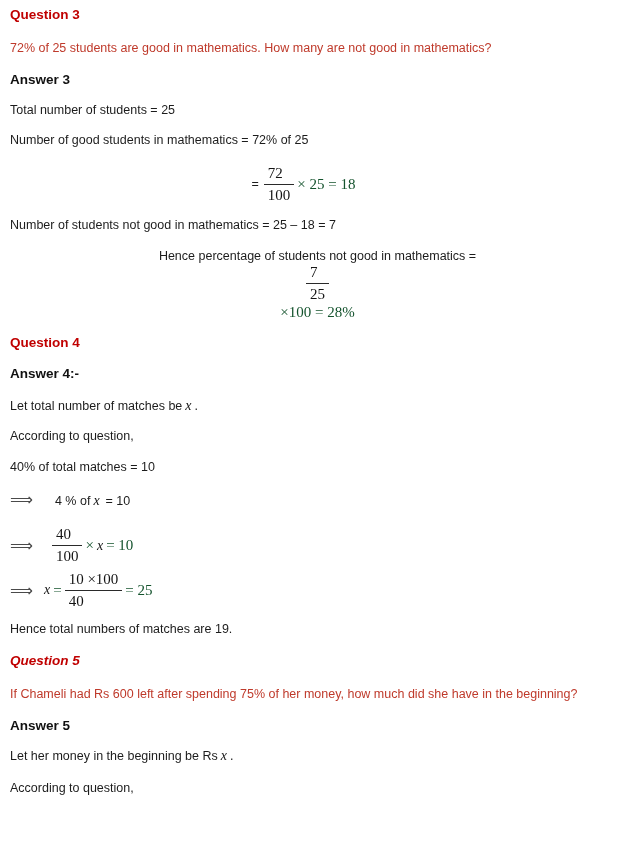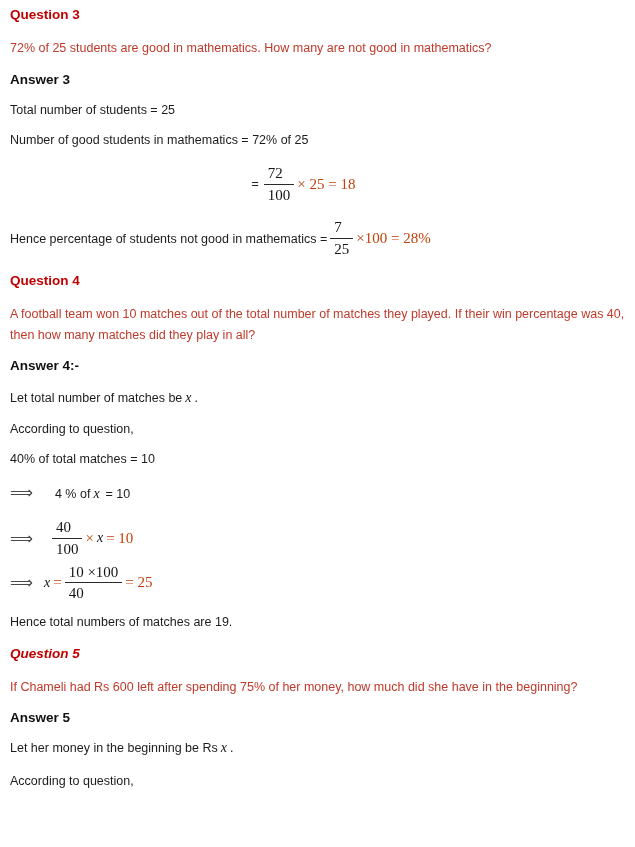--- a/index.html
+++ b/index.html
@@ -19,38 +19,38 @@
     margin: 0 0 16px 0;
   }
   .qtext {
     color: #bf3a2b; margin: 4px 0 13px 0; line-height: 1.65;
   }
   p.line { margin: 0 0 15px 0; line-height: 1.25; }
   .indent { margin-left: 27px; }
   .indent-sm { margin-left: 23px; }
 
   
-  .math { font-family: "Liberation Serif", serif; font-size: 15px; color: #c2410c; }
+  .math { font-family: "Liberation Serif", serif; font-size: 15px; color: #14532d; }
   .mvar { font-family: "Liberation Serif", serif; font-style: italic; font-size: 14px; color: #141414; margin: 0 3px; }
   .frac {
     display: inline-block; vertical-align: middle;
     font-family: "Liberation Serif", serif; font-size: 15px; color: #141414;
     margin: 0 3px; line-height: 1.25;
   }
   .frac .num { display: block; border-bottom: 1.3px solid #2a2a2a; padding: 0 4px 1px 4px; }
   .frac .den { display: block; padding: 1px 4px 0 4px; }
 
   .formula { display: flex; align-items: center; margin: 0 0 12px 0; }
   .formula-centered { justify-content: center; margin: 4px 28px 14px 0; }
   .arrow { color: #4a4a4a; font-size: 16px; margin-right: 16px; font-family: "DejaVu Sans", sans-serif; }
   .arrow-inline { color: #4a4a4a; font-size: 16px; margin-right: 22px; font-family: "DejaVu Sans", sans-serif; }
 
   .gap-lg { }
   .mb-sm { margin-bottom: 12px; }
-  .mb-md { margin-bottom: 14px; }
+  .mb-md { margin-bottom: 14px; flex-direction: column; }
   .mt-sm { margin-top: 6px; }
 </style>
 </head>
 <body>
 
 <div>
 
   <section>
     <div class="qhead">Question 3</div>
     <p class="qtext">72% of 25 students are good in mathematics. How many are not good in mathematics?</p>
@@ -61,34 +61,34 @@
 
     <div class="formula formula-centered">
       <span style="margin-right:2px;">=</span>
       <span class="frac">
           <span class="num">72</span>
           <span class="den">100</span>
         </span>
       <span class="math">× 25 = 18</span>
     </div>
 
+    <p class="line mt-sm">Number of students not good in mathematics = 25 – 18 = 7</p>
 
     <div class="formula mb-md">
       <span>Hence percentage of students not good in mathematics =</span>
       <span class="frac">
           <span class="num">7</span>
           <span class="den">25</span>
         </span>
       <span class="math">×100 = 28%</span>
     </div>
   </section>
 
   <section>
     <div class="qhead">Question 4</div>
-    <p class="qtext">A football team won 10 matches out of the total number of matches they played. If their win percentage was 40, then how many matches did they play in all?</p>
 
     <div class="ahead gap-lg">Answer 4:-</div>
 
     <p class="line indent"><span>Let total number of matches be</span><span class="mvar">x</span><span>.</span></p>
 
     <p class="line indent">According to question,</p>
 
     <p class="line indent-sm">40% of total matches = 10</p>
 
     <p class="line indent mb-sm"><span class="arrow-inline">⟹</span><span>4 % of</span><span class="mvar">x</span><span style="margin-left:3px;">= 10</span></p>

